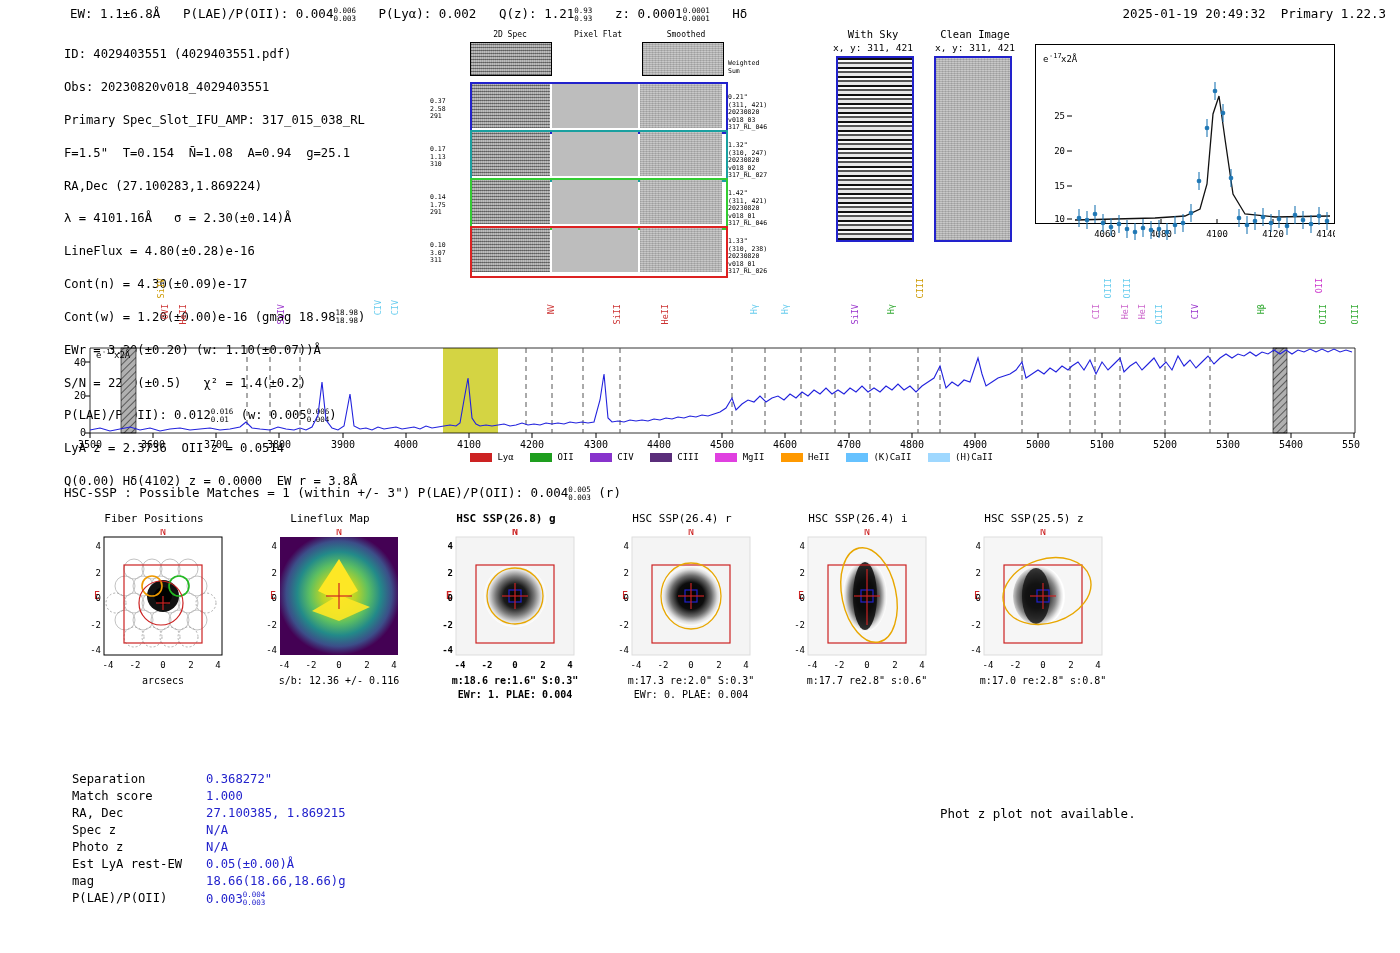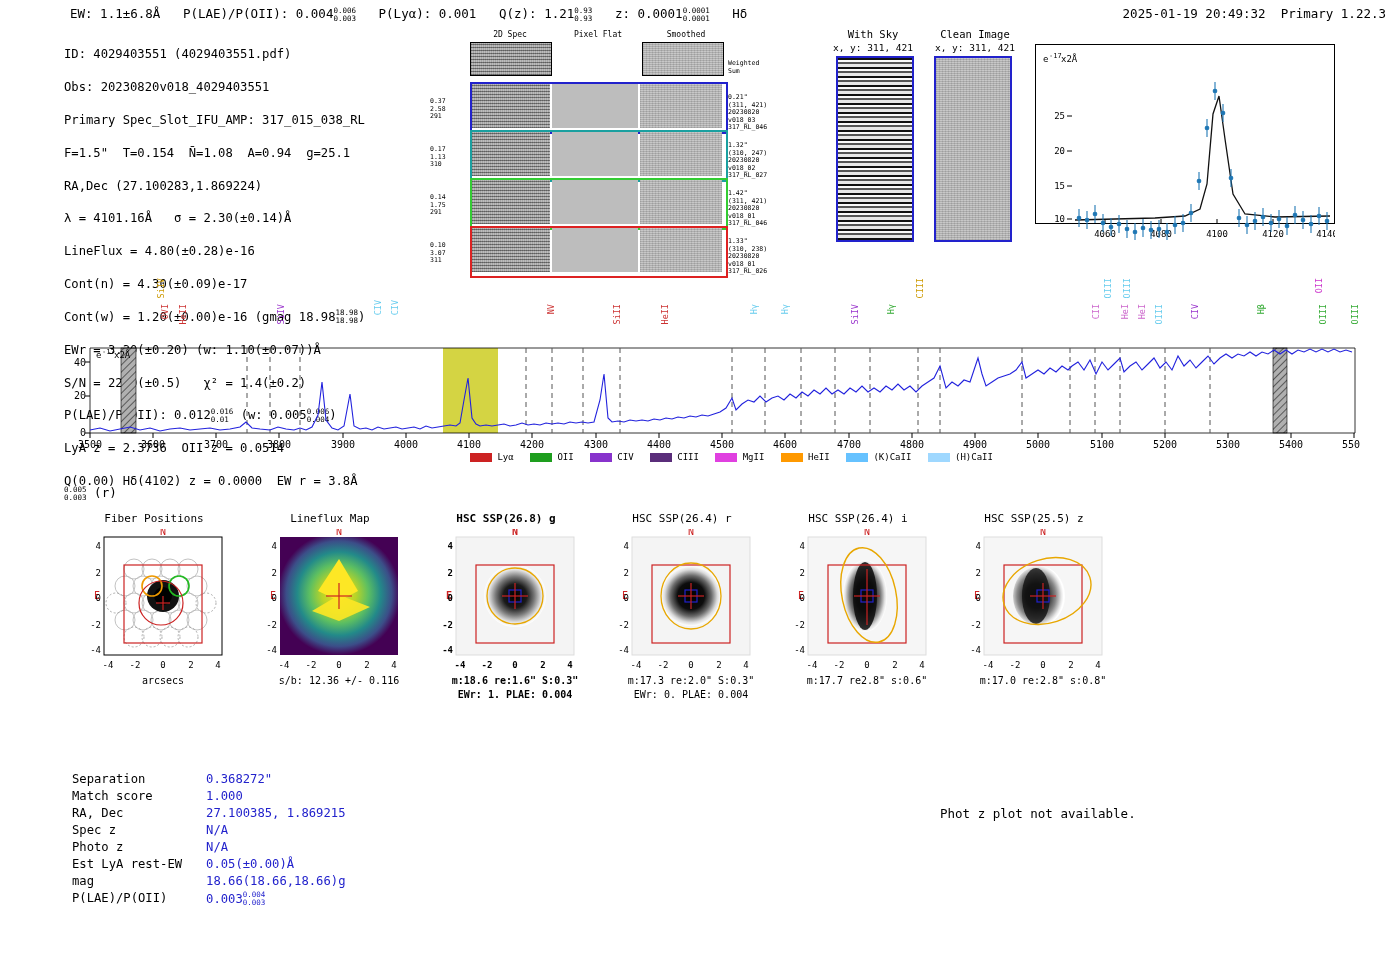--- a/index.html
+++ b/index.html
@@ -41,21 +41,21 @@
   #legend{font-size:9px;}
 </style>
 </head>
 <body>
 
 <div class="abs mono" id="topline">
   <span>EW: 1.1±6.8Å</span>
   &nbsp;
   <span>P(LAE)/P(OII): 0.004</span><span class="supsub"><span>0.006</span><span>0.003</span></span>
   &nbsp;
-  <span>P(Lyα): 0.001</span>
+  <span>P(Lyα): 0.002</span>
   &nbsp;
   <span>Q(z): 1.21</span><span class="supsub"><span>0.93</span><span>0.93</span></span>
   &nbsp;
   <span>z: 0.0001</span><span class="supsub"><span>0.0001</span><span>0.0001</span></span>
   &nbsp;
   <span>Hδ</span>
 </div>
 <div class="abs mono" id="version">
   <span>2025-01-19 20:49:32</span>&nbsp;&nbsp;<span>Primary 1.22.3</span>
 </div>
@@ -408,21 +408,21 @@
   <span>MgII</span>&nbsp;&nbsp;
   <span class="legendbox" style="background:#ff9900"></span>
   <span>HeII</span>&nbsp;&nbsp;
   <span class="legendbox" style="background:#66c2ff"></span>
   <span>(K)CaII</span>&nbsp;&nbsp;
   <span class="legendbox" style="background:#9fd8ff"></span>
   <span>(H)CaII</span>
 </div>
 
 <div class="abs mono" style="top:485px;left:64px;font-size:12.5px;">
-  <span class="supsub"><span>0.005</span><span>0.003</span></span>
+  <span>HSC-SSP : Possible Matches = 1 (within +/- 3")  P(LAE)/P(OII): 0.004</span><span class="supsub"><span>0.005</span><span>0.003</span></span>
   <span>(r)</span>
 </div>
 
 <div class="cut" style="left:64px;top:512px;width:180px;">
   <div class="cuttitle">Fiber Positions</div>
   <svg width="180" height="175" viewBox="0 0 180 175" style="margin-top:4px">
     <rect x="40" y="8" width="118" height="118" fill="#fff" stroke="#000"></rect>
     <text x="99" y="6" font-size="10" fill="#cc2222" text-anchor="middle" font-family="DejaVu Sans Mono, monospace">N</text>
     <text x="33" y="70" font-size="10" fill="#cc2222" text-anchor="middle" font-family="DejaVu Sans Mono, monospace">E</text>
     <g stroke="#bbb" fill="none" stroke-width="0.9">

